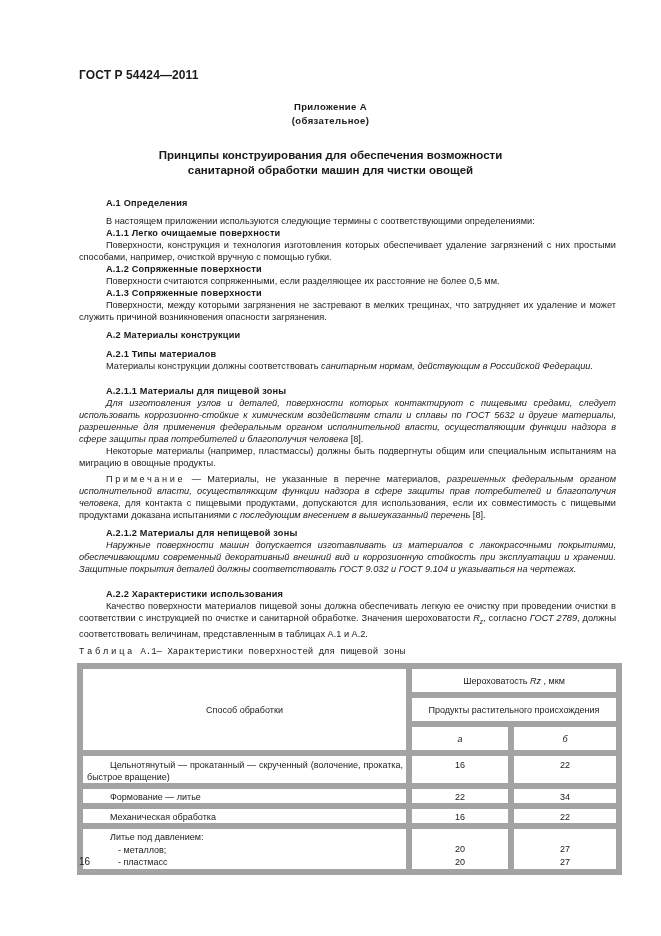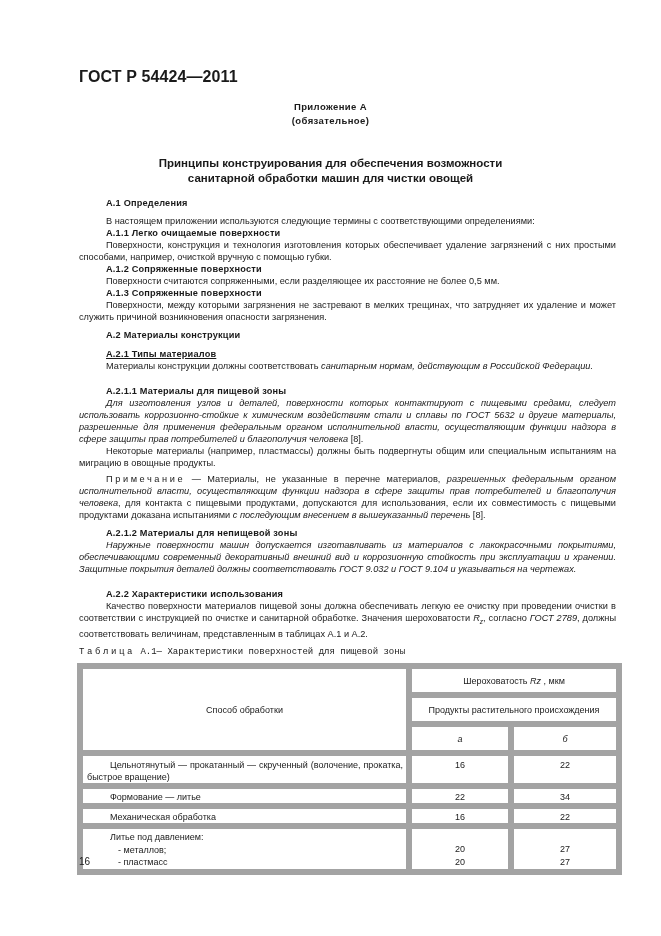--- a/index.html
+++ b/index.html
@@ -1,19 +1,19 @@
 <!DOCTYPE html>
 <html><head>
 <meta charset="utf-8">
 <style>
   html, body { margin: 0; padding: 0; background: #ffffff; }
   body { width: 661px; height: 936px; position: relative; overflow: hidden;
          font-family: "Liberation Sans", "DejaVu Sans", sans-serif; color: #1a1a1a; }
   .abs { position: absolute; }
-  .doc-code { left: 79px; top: 68px; font-size: 16px; font-weight: bold; letter-spacing: 0.1px; }
+  .doc-code { left: 79px; top: 68px; font-size: 12px; font-weight: bold; letter-spacing: 0.1px; }
   .annex { left: 0; width: 661px; text-align: center; font-size: 9.5px; font-weight: bold; letter-spacing: 0.4px; }
   .title { left: 0; width: 661px; text-align: center; font-size: 11.5px; font-weight: bold; line-height: 15px; }
   .p { left: 79px; width: 537px; font-size: 9.2px; line-height: 12.1px; text-align: justify; }
   .p.ind { text-indent: 27px; }
   .h { left: 106px; font-size: 9.2px; font-weight: bold; letter-spacing: 0.2px; line-height: 12px; }
   i { font-style: italic; }
   .spaced { letter-spacing: 2.6px; }
   .cap { left: 79px; font-size: 9px; line-height: 12px; font-family: Liberation Mono, monospace; }
   table.t { position: absolute; left: 77px; top: 663px; width: 539px; border-collapse: collapse;
             font-size: 9px; table-layout: fixed; }
@@ -26,36 +26,36 @@
   .pnum { left: 79px; top: 856px; font-size: 10px; }
 </style>
 </head>
 <body>
 
 <div class="abs doc-code">ГОСТ Р 54424—2011</div>
 
 <div class="abs annex" style="top:101px;">Приложение А</div>
 <div class="abs annex" style="top:115px; font-weight:bold;">(обязательное)</div>
 
-<div class="abs title" style="top:156px;text-align:center;">
+<div class="abs title" style="top:148px;text-align:center;">
   <div>Принципы конструирования для обеспечения возможности</div>
   <div>санитарной обработки машин для чистки овощей</div>
 </div>
 
 <div class="abs h" style="top:197px;">А.1  Определения</div>
 <div class="abs p ind" style="top:215px;">В настоящем приложении используются следующие термины с соответствующими определениями:</div>
 <div class="abs h" style="top:227px;">А.1.1  Легко очищаемые поверхности</div>
 <div class="abs p ind" style="top:239px;">Поверхности, конструкция и технология изготовления которых обеспечивает удаление загрязнений с них простыми способами, например, очисткой вручную с помощью губки.</div>
 <div class="abs h" style="top:263px;">А.1.2  Сопряженные поверхности</div>
 <div class="abs p ind" style="top:275px;">Поверхности считаются сопряженными, если разделяющее их расстояние не более 0,5 мм.</div>
 <div class="abs h" style="top:287px;">А.1.3  Сопряженные поверхности</div>
 <div class="abs p ind" style="top:299px;">Поверхности, между которыми загрязнения не застревают в мелких трещинах, что затрудняет их удаление и может служить причиной возникновения опасности загрязнения.</div>
 
 <div class="abs h" style="top:329px;">А.2  Материалы конструкции</div>
-<div class="abs h" style="top:348px;text-decoration:underline;">А.2.1  Типы материалов</div>
+<div class="abs h" style="top:348px;">А.2.1  Типы материалов</div>
 <div class="abs p ind" style="top:360px;"><span>Материалы конструкции должны соответствовать </span><i>санитарным нормам, действующим в Российской Федерации.</i></div>
 <div class="abs h" style="top:385px;">А.2.1.1  Материалы для пищевой зоны</div>
 <div class="abs p ind" style="top:397px;"><i>Для изготовления узлов и деталей, поверхности которых контактируют с пищевыми средами, следует использовать коррозионно-стойкие к химическим воздействиям стали и сплавы по ГОСТ 5632 и другие материалы, разрешенные для применения федеральным органом исполнительной власти, осуществляющим функции надзора в сфере защиты прав потребителей и благополучия человека</i><span> [8].</span></div>
 <div class="abs p ind" style="top:445px;">Некоторые материалы (например, пластмассы) должны быть подвергнуты общим или специальным испытаниям на миграцию в овощные продукты.</div>
 
 <div class="abs p ind" style="top:473px;"><span class="spaced">Примечание</span><span> — Материалы, не указанные в перечне материалов, </span><i>разрешенных федеральным органом исполнительной власти, осуществляющим функции надзора в сфере защиты прав потребителей и благополучия человека</i><span>, для контакта с пищевыми продуктами, допускаются для использования, если их совместимость с пищевыми продуктами доказана испытаниями </span><i>с последующим внесением в вышеуказанный перечень</i><span> [8].</span></div>
 
 <div class="abs h" style="top:527px;">А.2.1.2  Материалы для непищевой зоны</div>
 <div class="abs p ind" style="top:539px;"><i>Наружные поверхности машин допускается изготавливать из материалов с лакокрасочными покрытиями, обеспечивающими современный декоративный внешний вид и коррозионную стойкость при эксплуатации и хранении. Защитные покрытия деталей должны соответствовать ГОСТ 9.032 и ГОСТ 9.104 и указываться на чертежах.</i></div>
 <div class="abs h" style="top:588px;">А.2.2  Характеристики использования</div>

